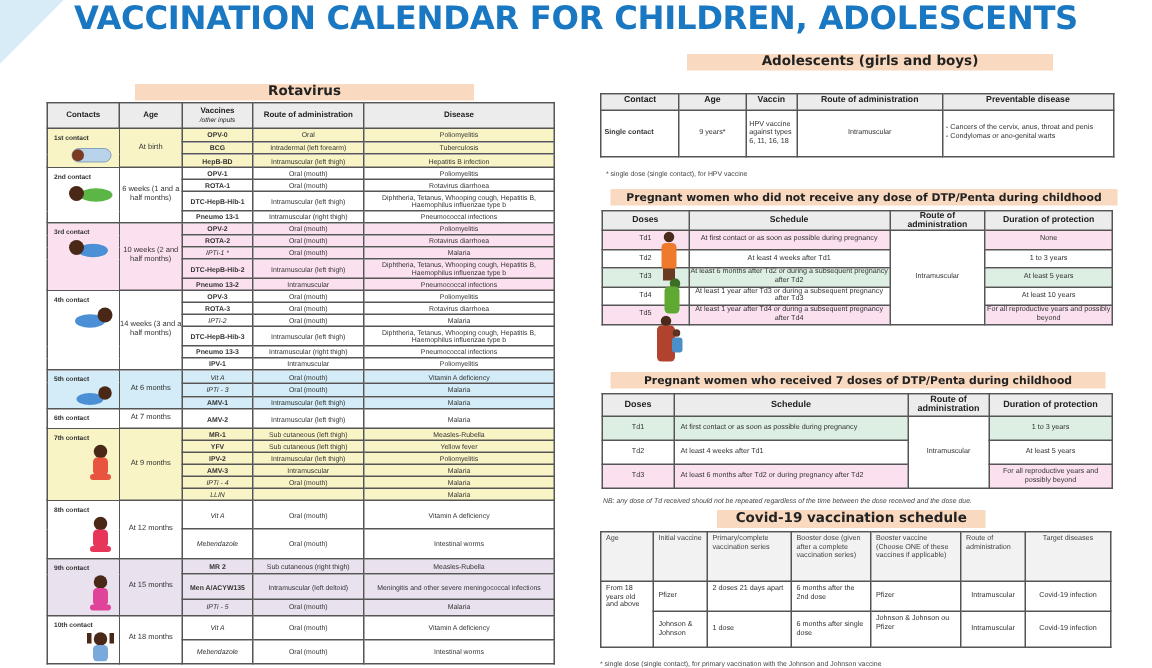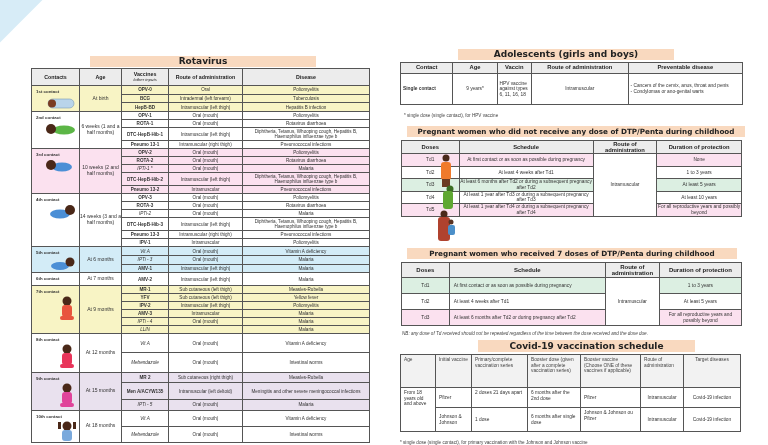--- a/index.html
+++ b/index.html
@@ -63,20 +63,21 @@
 
   .note { position: absolute; font-size: 4.6px; color: #444; white-space: nowrap; }
   .note.it { font-style: italic; }
 </style>
 </head>
 <body>
 
 <div class="corner-deco"></div>
 
 <div class="title">
+  <div>VACCINATION CALENDAR FOR CHILDREN, ADOLESCENTS</div>
 </div>
 
 <div class="sec-head" style="left:90px; top:56px; width:226px; height:11px; font-size:9px; line-height:11px;">Rotavirus</div>
 
 <table class="children">
   <colgroup>
     <col style="width:48px">
       <col style="width:42px">
       <col style="width:47px">
       <col style="width:74px">
@@ -315,21 +316,21 @@
         <td class="dis">Vitamin A deficiency</td>
       </tr>
       <tr class="bg-white">
         <td class="vac it">Mebendazole</td>
         <td>Oral (mouth)</td>
         <td class="dis">Intestinal worms</td>
       </tr>
     </tbody>
 </table>
 
-<div class="sec-head" style="left:458px; top:49px; width:216px; height:11px; font-size:9px; line-height:11px;">Adolescents (girls and boys)</div>
+<div class="sec-head" style="left:458px; top:36px; width:244px; height:11px; font-size:9px; line-height:11px;">Adolescents (girls and boys)</div>
 
 <table class="adol">
   <colgroup>
       <col style="width:44px">
       <col style="width:37px">
       <col style="width:29px">
       <col style="width:81px">
       <col style="width:96px">
     </colgroup>
   <tbody>
@@ -440,21 +441,21 @@
   </tr>
   <tr>
     <td class="bg-lpink">Td3</td>
     <td class="bg-lpink sch">At least 6 months after Td2 or during pregnancy after Td2</td>
     <td class="bg-lpink">For all reproductive years and possibly beyond</td>
   </tr>
 </tbody>
   </table>
 <div class="note it" style="left:402px; top:331px;">NB: any dose of Td received should not be repeated regardless of the time between the dose received and the dose due.</div>
 
-<div class="sec-head" style="left:478px; top:340px; width:217px; height:12px; font-size:9px; line-height:12px;">Covid-19 vaccination schedule</div>
+<div class="sec-head" style="left:478px; top:340px; width:179px; height:12px; font-size:9px; line-height:12px;">Covid-19 vaccination schedule</div>
 
 <table class="covid">
   <colgroup>
       <col style="width:35px">
       <col style="width:36px">
       <col style="width:56px">
       <col style="width:53px">
       <col style="width:60px">
       <col style="width:43px">
       <col style="width:57px">

